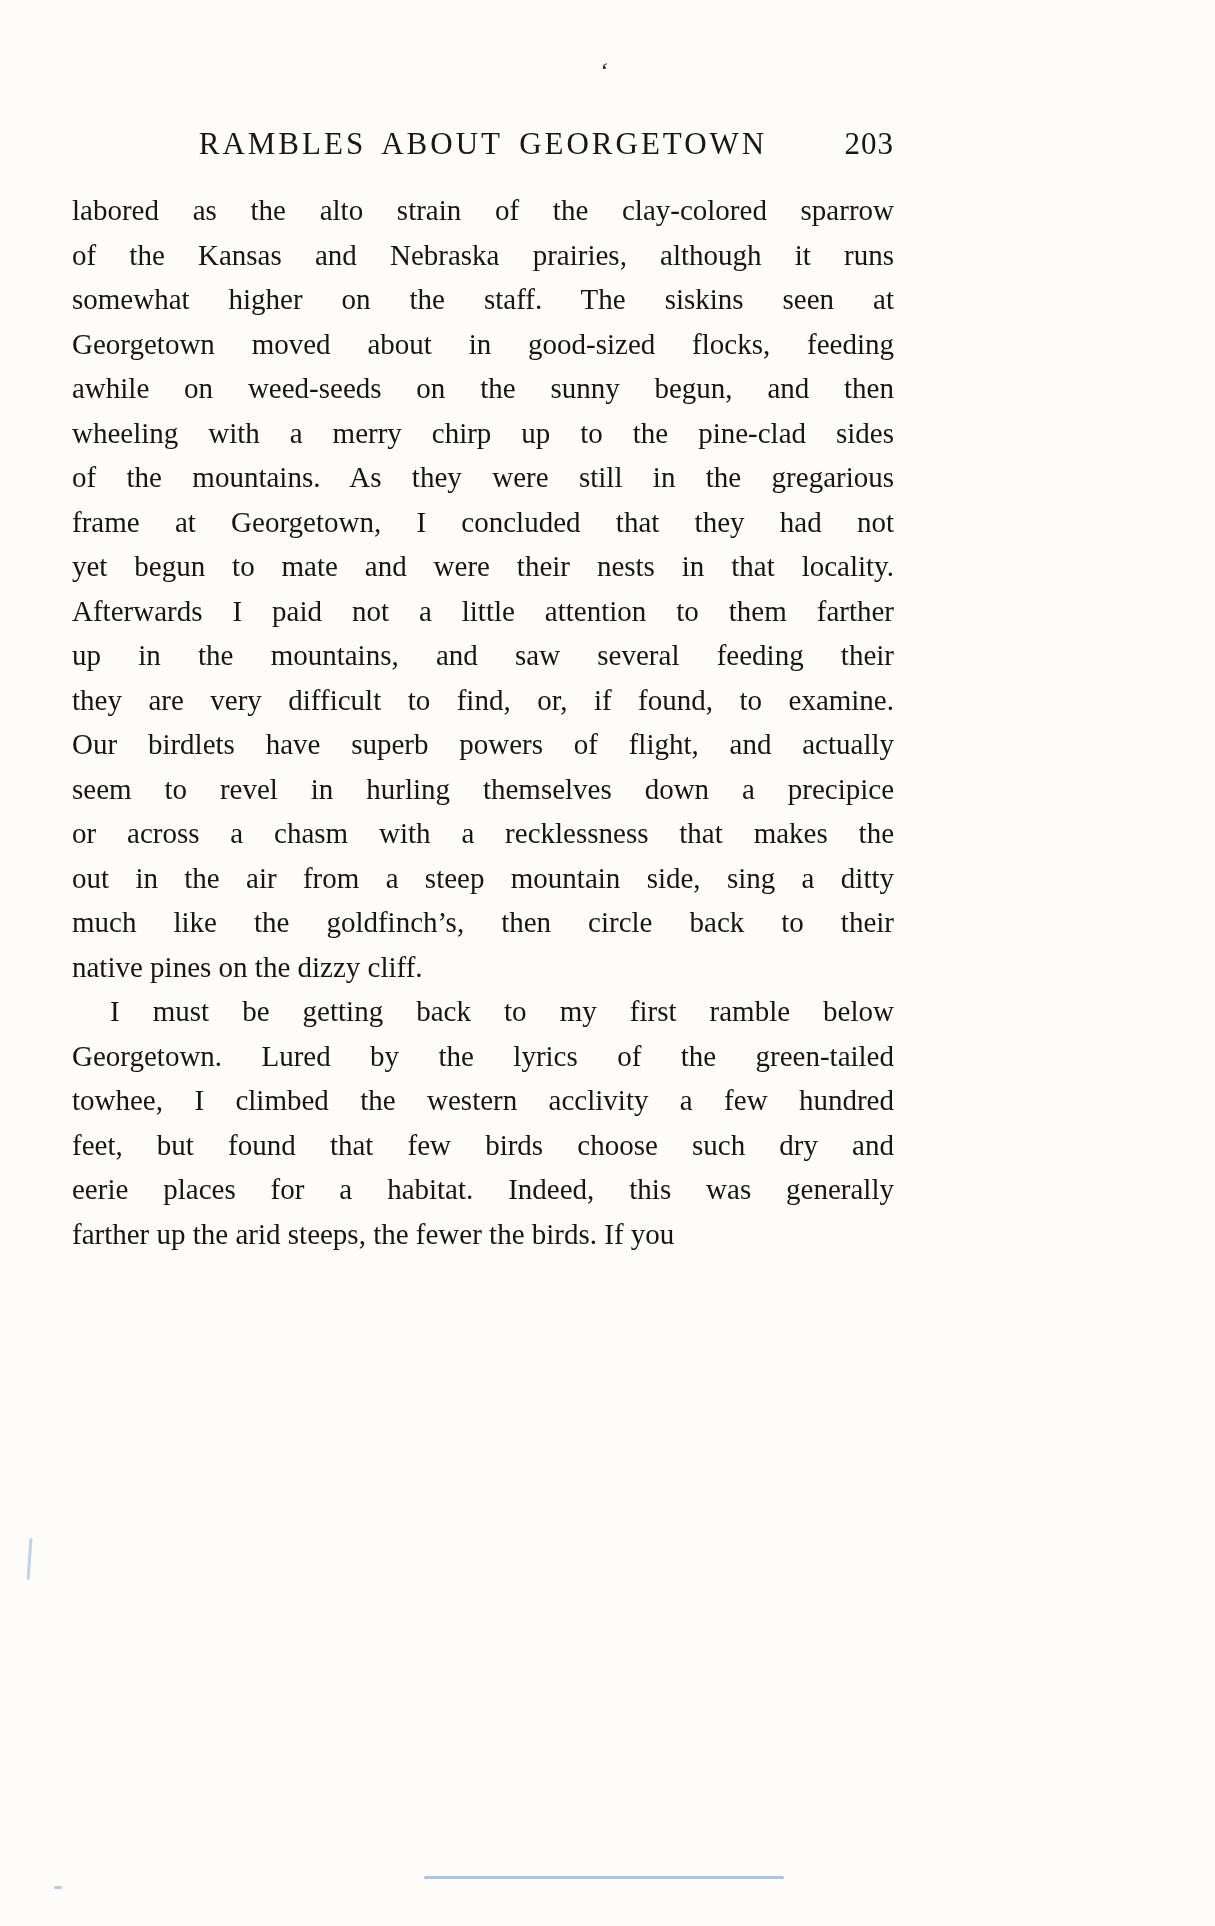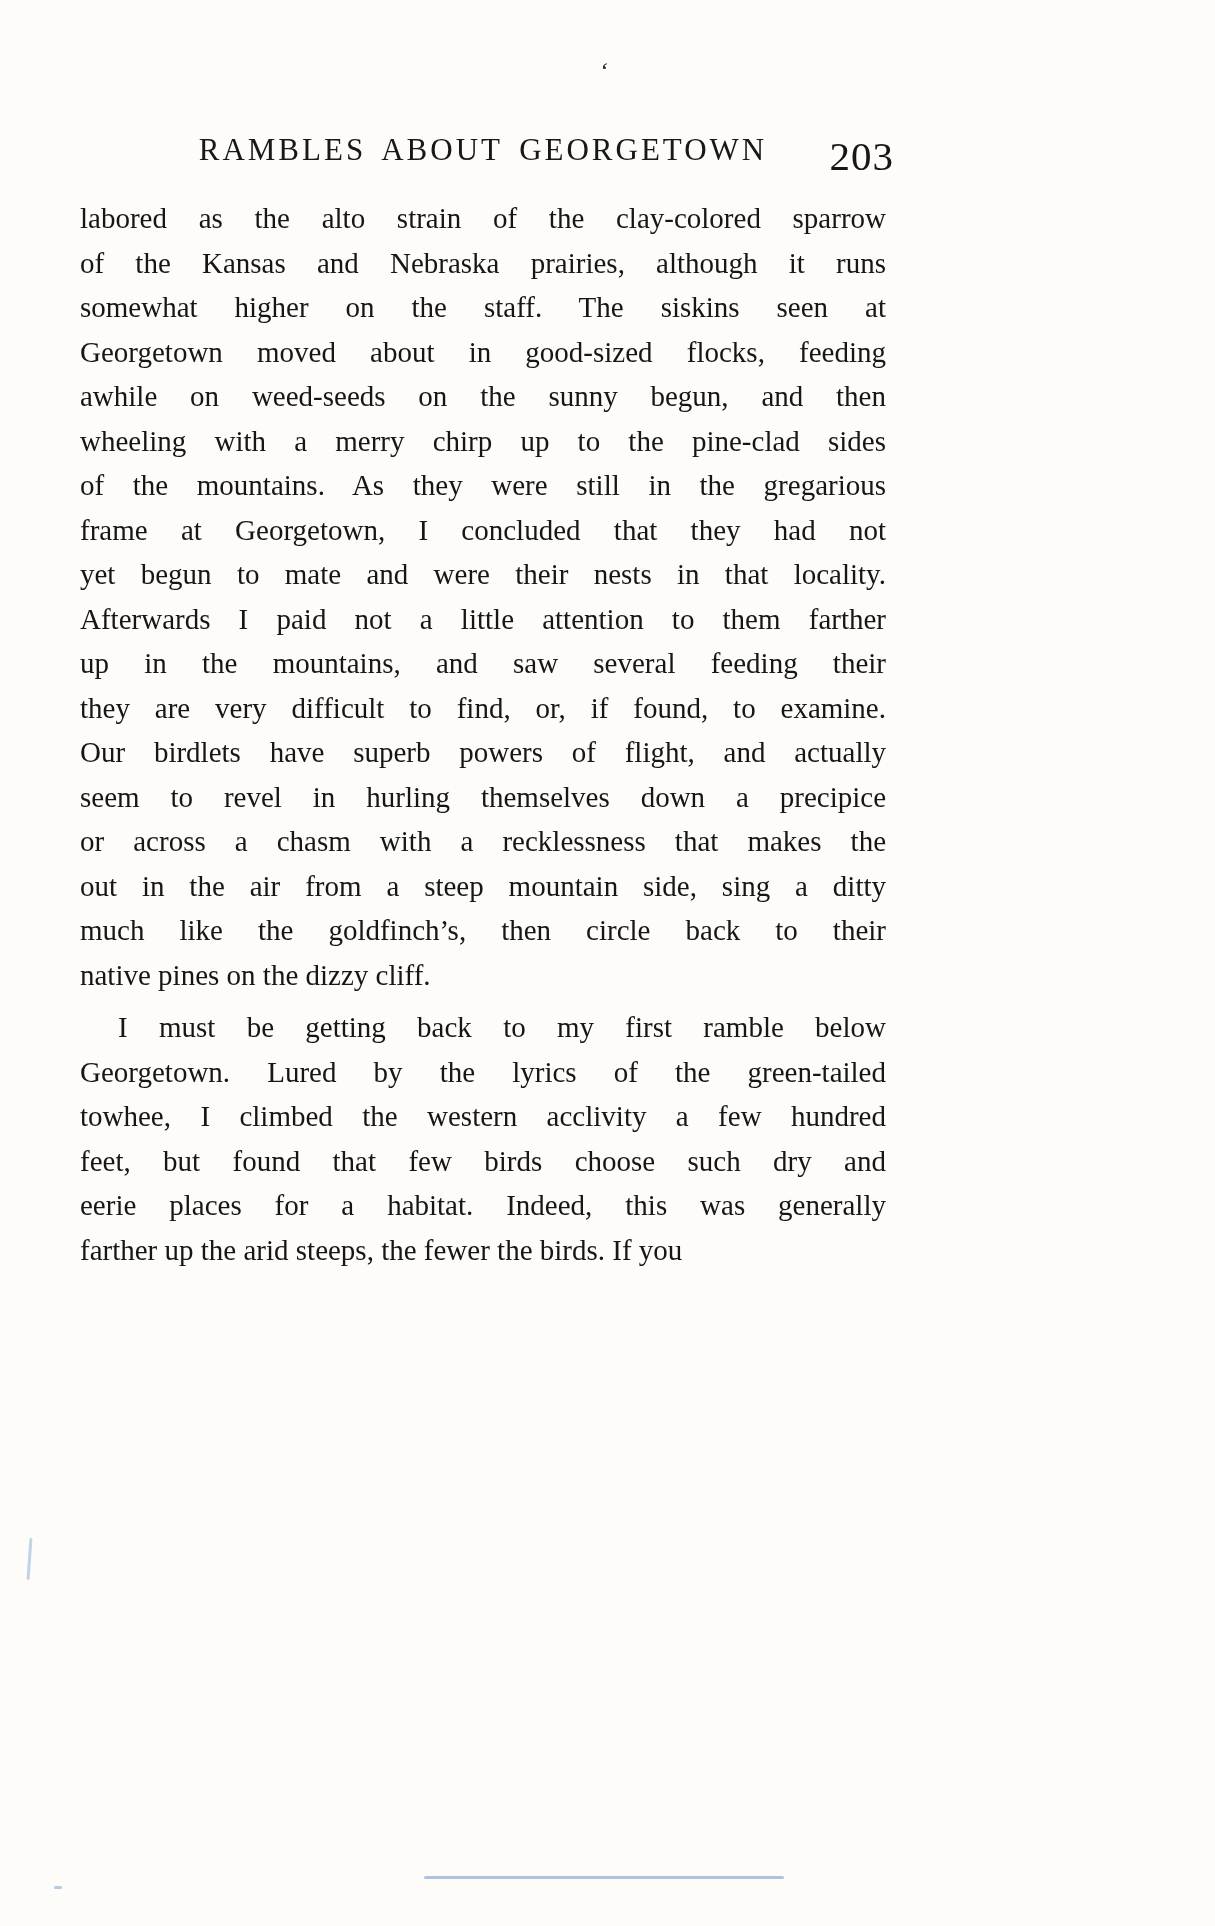--- a/index.html
+++ b/index.html
@@ -19,49 +19,49 @@
   .stray-mark {
     position: absolute;
     top: 58px;
     left: 600px;
     font-size: 24px;
     color: #2a2a2a;
     transform: rotate(8deg);
   }
   .page-header {
     position: absolute;
-    top: 132px;
+    top: 126px;
     left: 72px;
     width: 822px;
     height: 40px;
   }
   .page-header .title {
     text-align: center;
     font-size: 31px;
     letter-spacing: 3px;
     word-spacing: 6px;
     color: #181818;
   }
   .page-header .folio {
     position: absolute;
     right: 0;
     top: 0;
-    font-size: 41px;
+    font-size: 31px;
     letter-spacing: 1px;
     text-align: right;
   }
   .body-text {
     position: absolute;
     top: 188px;
     left: 72px;
     width: 822px;
     font-size: 29px;
     line-height: 44.5px;
   }
-  .paragraph { margin: 8px; }
+  .paragraph { margin: 0; }
   .line {
     text-align: justify;
     text-align-last: justify;
     white-space: normal;
   }
   .line.last {
     text-align-last: left;
   }
   .line.indent {
     text-indent: 38px;

